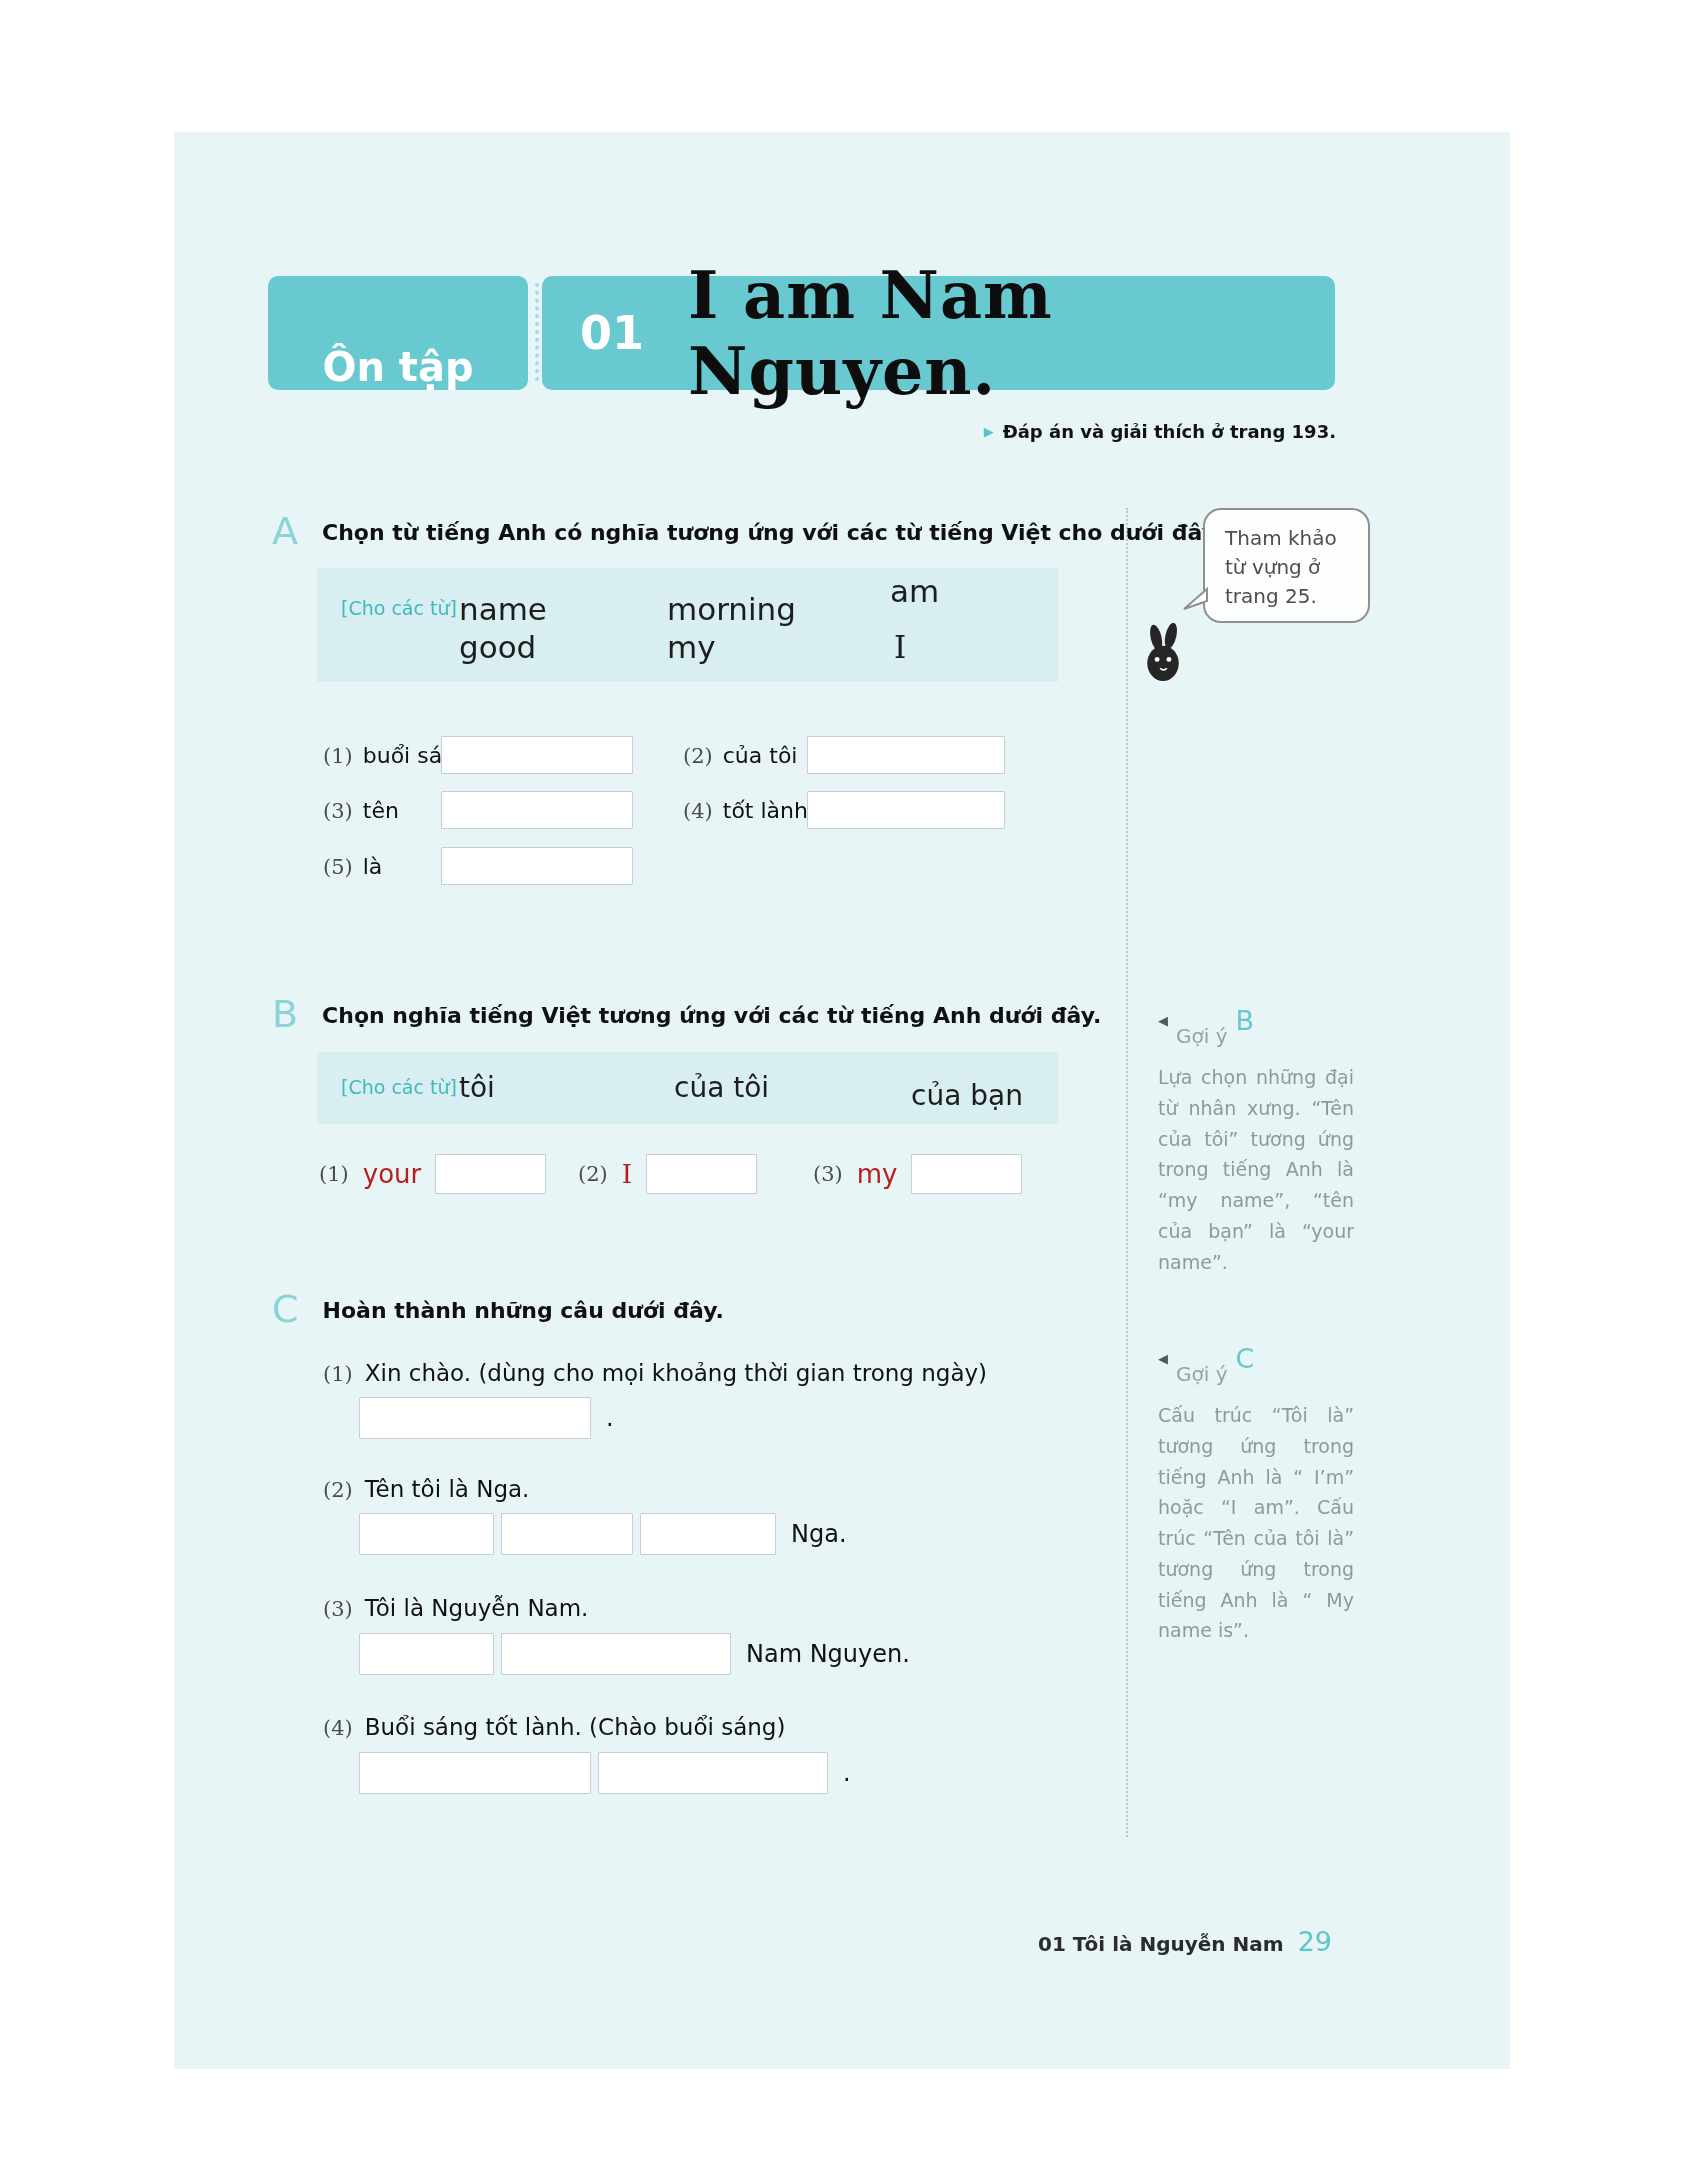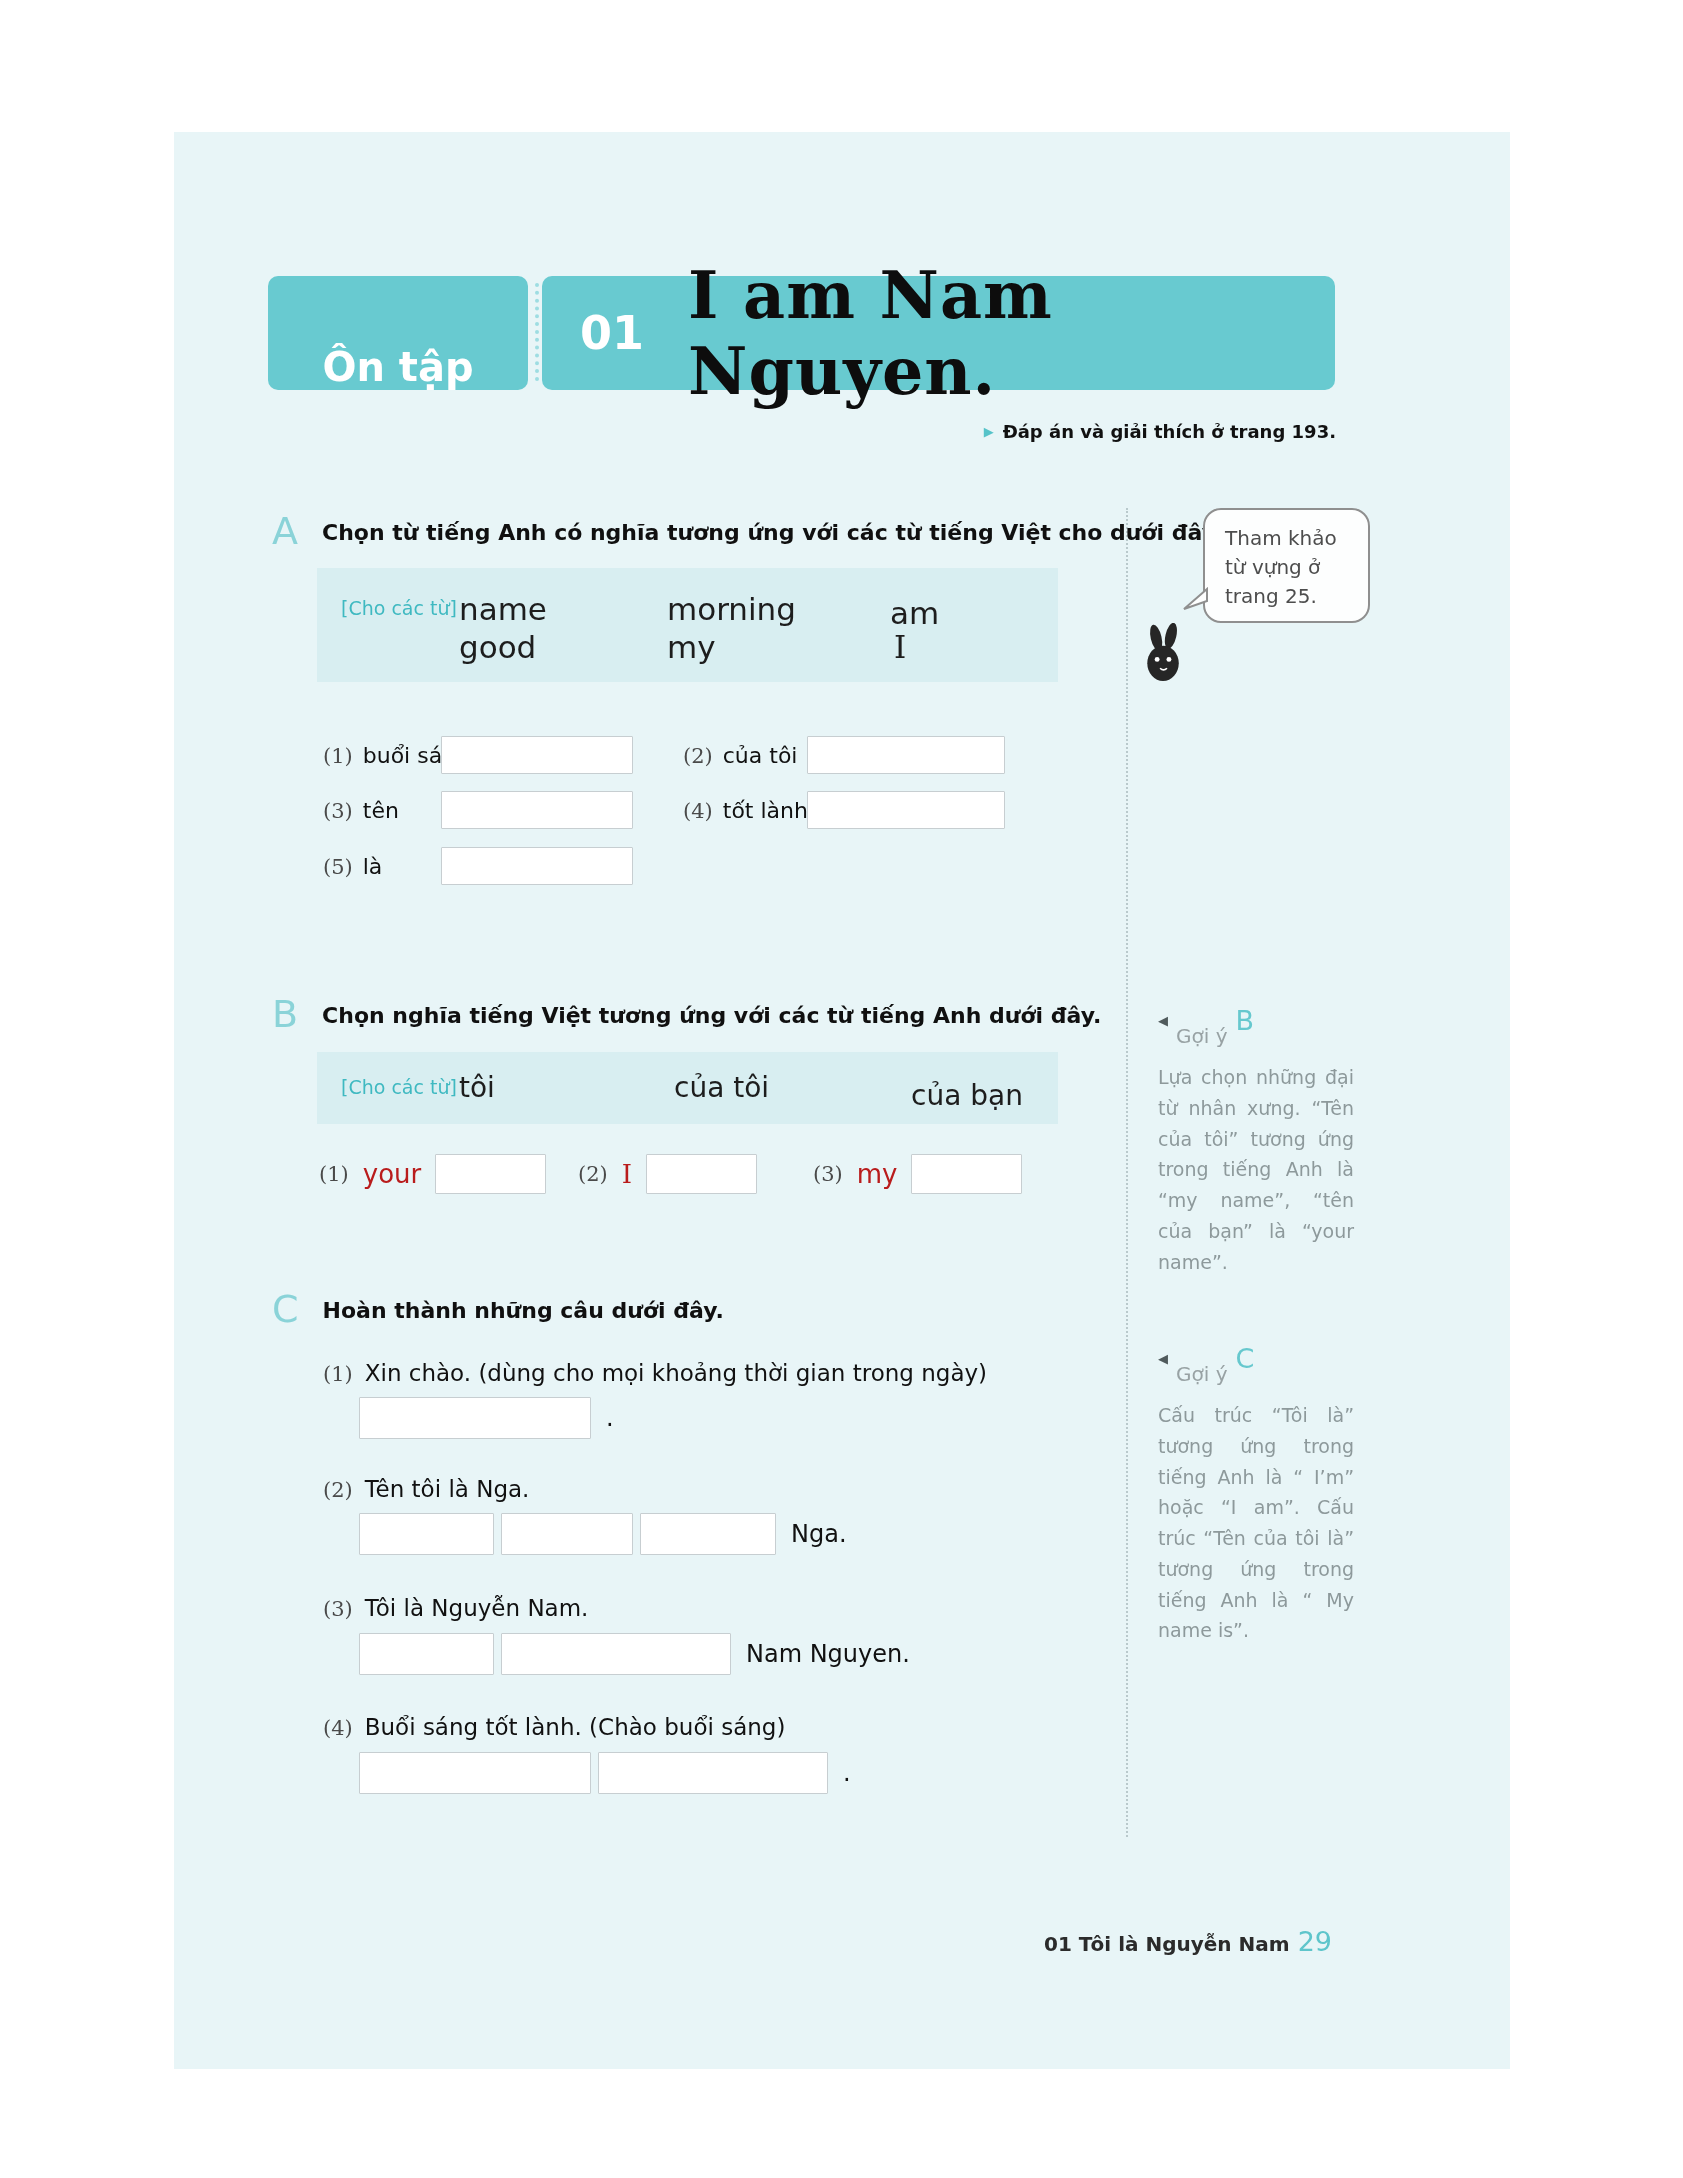--- a/index.html
+++ b/index.html
@@ -62,21 +62,21 @@
   .hint-text{margin-top:14px;font-size:19px;line-height:1.62;color:#8d999b;text-align:justify;width:196px;}
 
   
   .bubble{position:absolute;left:1029px;top:376px;width:167px;height:115px;background:#fdfefe;
        border:2px solid #8f8f8f;border-radius:18px;box-sizing:border-box;padding:14px 0 0 20px;}
   .bubble-line{font-size:20px;color:#4d4d4d;line-height:1.45;}
   .bubble-tail{position:absolute;left:-23px;bottom:10px;}
   .bunny{position:absolute;left:966px;top:491px;}
 
   
-  .footer{position:absolute;right:178px;top:1794px;display:flex;align-items:baseline;gap:8px;}
+  .footer{position:absolute;right:178px;top:1794px;display:flex;align-items:baseline;gap:14px;}
   .footer-ref{font-size:20px;font-weight:bold;color:#2b2b2b;}
   .footer-page{font-size:27px;color:#5ec5cb;}
 </style>
 </head>
 <body>
 
 <div class="page">
 
   <div class="tab">
     <span>Ôn tập</span>
@@ -95,21 +95,21 @@
 
   <div class="sec-head" style="top:380px;">
     <span class="sec-letter">A</span>
     <span class="sec-heading">Chọn từ tiếng Anh có nghĩa tương ứng với các từ tiếng Việt cho dưới đây.</span>
   </div>
 
   <div class="bank" style="top:436px;height:114px;">
     <span class="bank-label" style="top:29px;">[Cho các từ]</span>
     <span class="bank-word" style="left:142px;top:21px;">name</span>
     <span class="bank-word" style="left:350px;top:21px;">morning</span>
-    <span class="bank-word" style="left:573px;top:25px;text-align:right;">am</span>
+    <span class="bank-word" style="left:573px;top:3px;text-align:right;">am</span>
     <span class="bank-word" style="left:142px;top:59px;">good</span>
     <span class="bank-word" style="left:350px;top:59px;">my</span>
     <span class="bank-word serif" style="left:577px;top:59px;">I</span>
   </div>
 
   <div class="bubble">
     <div class="bubble-line">Tham khảo</div>
     <div class="bubble-line">từ vựng ở</div>
     <div class="bubble-line">trang 25.</div>
     <svg class="bubble-tail" width="26" height="24" viewBox="0 0 26 24">

